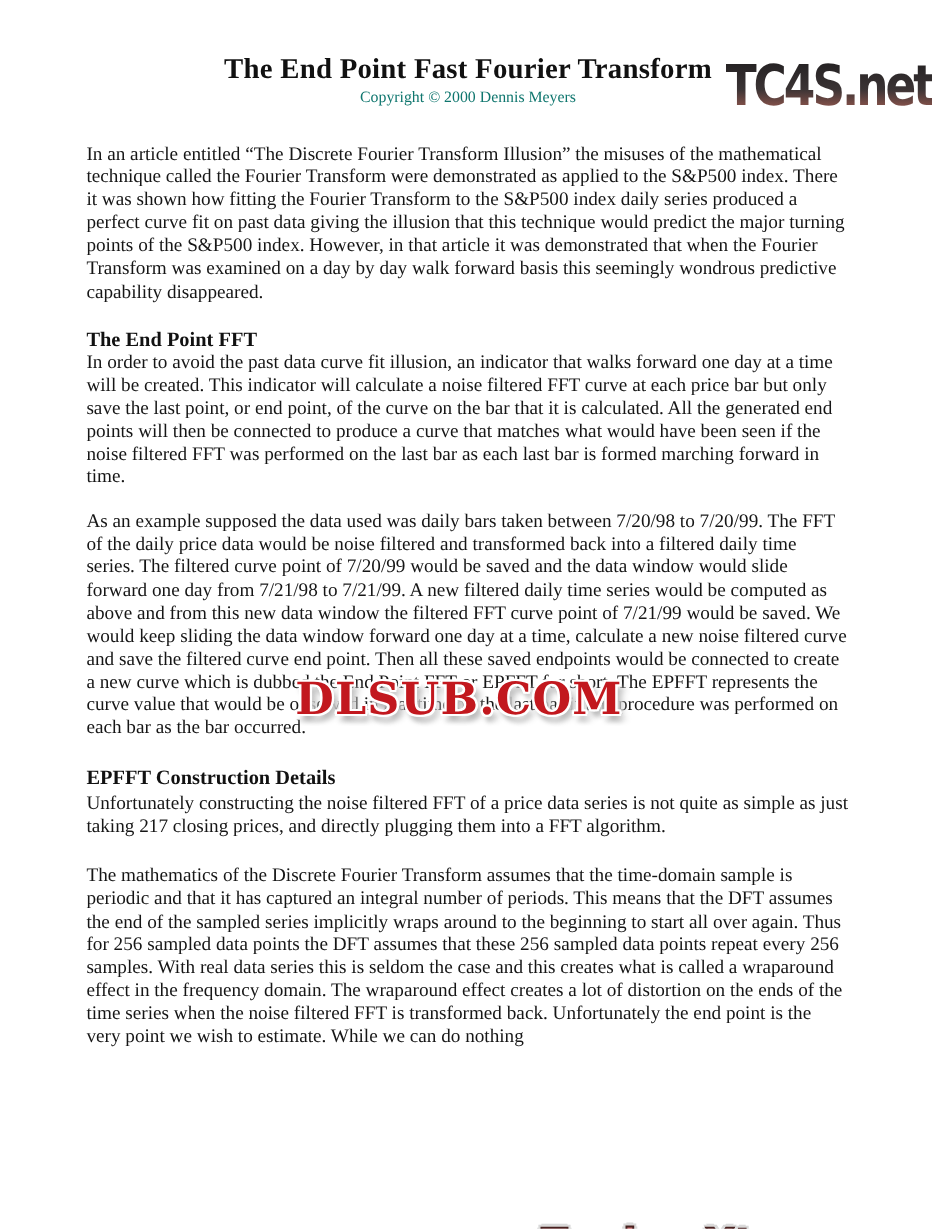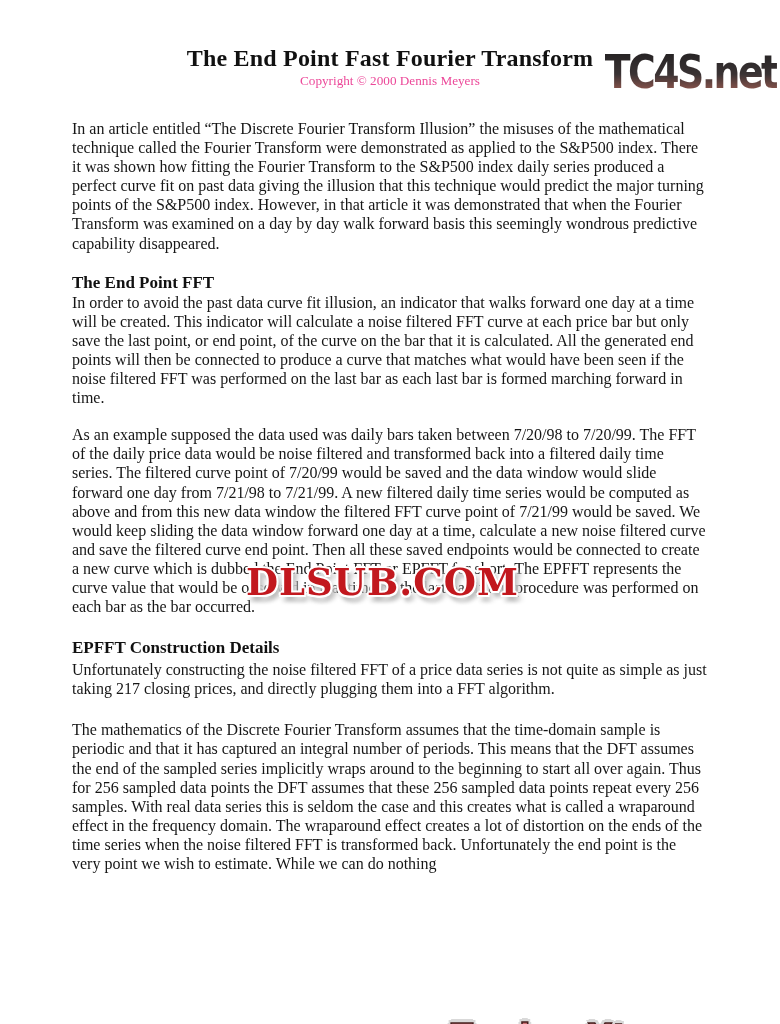--- a/index.html
+++ b/index.html
@@ -6,21 +6,21 @@
   body {
     width: 780px; height: 1024px; background: #ffffff; overflow: hidden;
     position: relative; font-family: "Liberation Serif", serif; color: #161616;
   }
   .page { position: relative; width: 780px; height: 1024px; }
 
   .title {
     margin: 46px 0 0 0; text-align: center; font-size: 24px; font-weight: bold;
     line-height: 25px; letter-spacing: 0.2px; color: #111;
   }
-  .subtitle { margin: 2px 0 0 0; text-align: center; font-size: 13.2px; line-height: 16px; color: #ec4899; }
+  .subtitle { margin: 2px 0 0 0; text-align: center; font-size: 13.2px; line-height: 16px; color: #0f766e; }
 
   .content { margin: 0 72px; }
   .content p { font-size: 16px; line-height: 19.1px; margin: 0; text-align: left; }
   .p1 { margin-top: 30px !important; }
   .p2 { margin-top: 19px !important; }
   .p4 { margin-top: 18px !important; }
   .p5 { margin-top: 2px !important; }
   .p6 { margin-top: 22px !important; }
   .content h2 { font-size: 17px; font-weight: bold; line-height: 20px; margin: 20px 0 0 0; color: #111; }
   .h2b { margin-top: 22px !important; }

